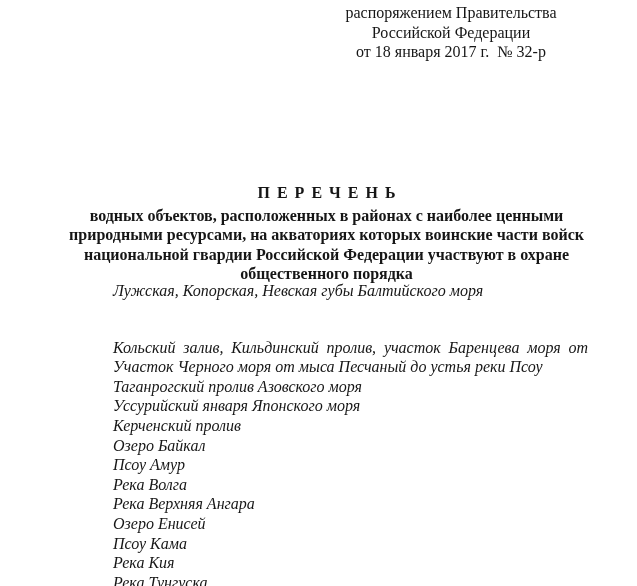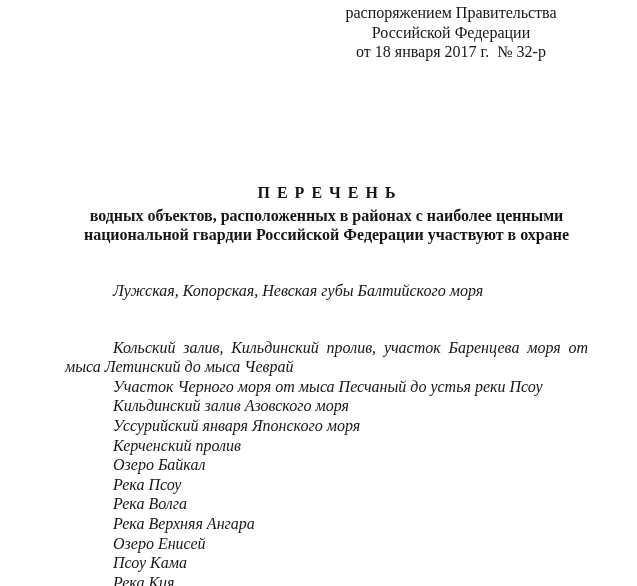--- a/index.html
+++ b/index.html
@@ -60,49 +60,50 @@
   <div class="approval">
     <div class="line">распоряжением Правительства</div>
     <div class="line">Российской Федерации</div>
     <div class="line">от 18 января 2017 г.&nbsp; № 32-р</div>
   </div>
 
   <div class="heading">
     <div class="doc-title">ПЕРЕЧЕНЬ</div>
     <div class="subtitle">
       <div class="line">водных объектов, расположенных в районах с наиболее ценными</div>
+      <div class="line">природными ресурсами, на акваториях которых воинские части войск</div>
       <div class="line">национальной гвардии Российской Федерации участвуют в охране</div>
+      <div class="line">общественного порядка</div>
     </div>
   </div>
 
   <div class="list">
     <div class="item">
       <div class="line indent">Лужская, Копорская, Невская губы Балтийского моря</div>
     </div>
     <div class="item">
       <div class="line indent stretch">Кольский залив, Кильдинский пролив, участок Баренцева моря от</div>
-      <div class="line">мыса Летинский до мыса Чеврай</div>
     </div>
     <div class="item">
       <div class="line indent">Участок Черного моря от мыса Песчаный до устья реки Псоу</div>
     </div>
     <div class="item">
-      <div class="line indent">Кильдинский залив Азовского моря</div>
+      <div class="line indent">Таганрогский пролив Азовского моря</div>
     </div>
     <div class="item">
       <div class="line indent">Уссурийский января Японского моря</div>
     </div>
     <div class="item">
       <div class="line indent">Керченский пролив</div>
     </div>
     <div class="item">
       <div class="line indent">Озеро Байкал</div>
     </div>
     <div class="item">
-      <div class="line indent">Река Псоу</div>
+      <div class="line indent">Псоу Амур</div>
     </div>
     <div class="item">
       <div class="line indent">Река Волга</div>
     </div>
     <div class="item">
       <div class="line indent">Река Верхняя Ангара</div>
     </div>
     <div class="item">
       <div class="line indent">Озеро Енисей</div>
     </div>

